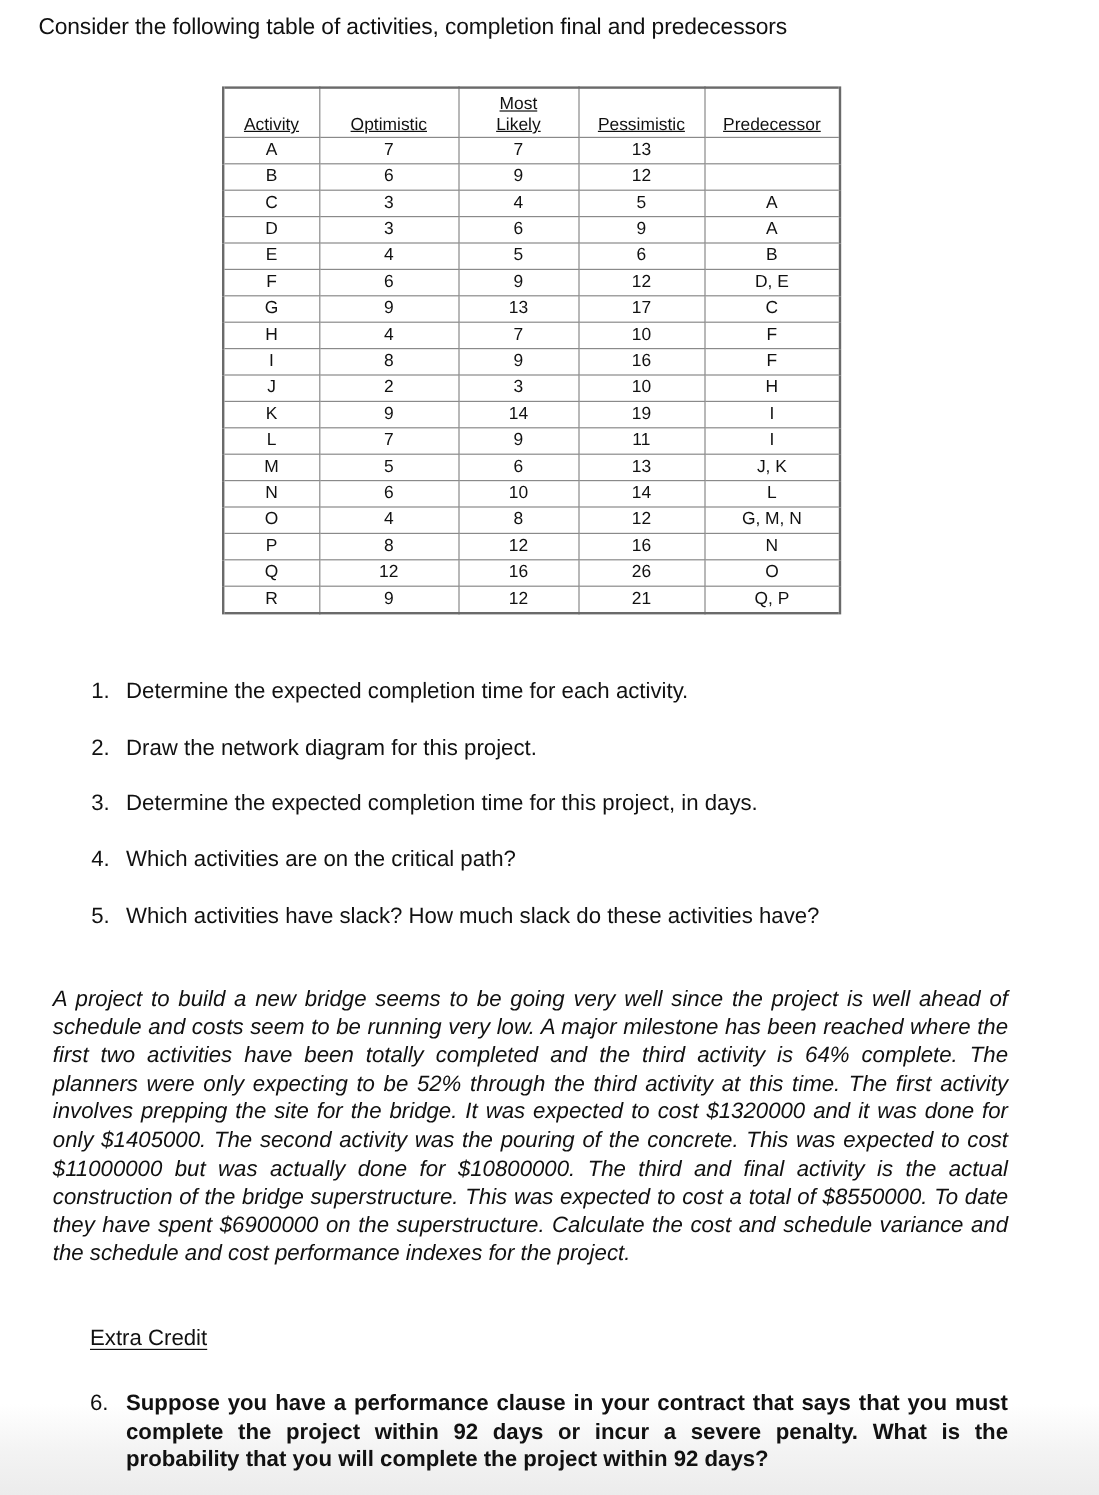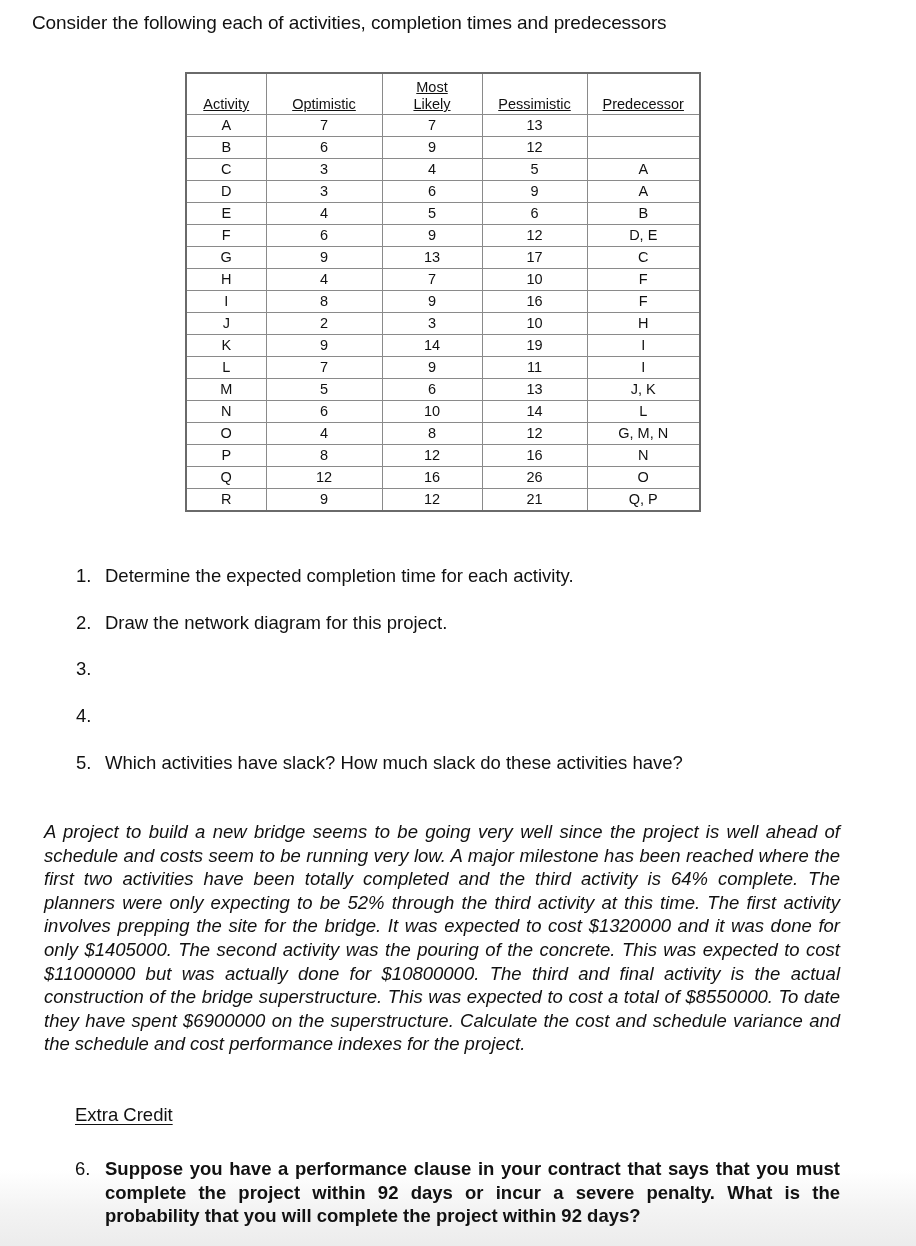--- a/index.html
+++ b/index.html
@@ -112,21 +112,21 @@
     }
     .q6 .text {
       flex: 1;
       text-align: justify;
       font-weight: bold;
     }
   </style>
 </head>
 <body>
 
-<div class="title">Consider the following each of activities, completion times and predecessors</div>
+<div class="title">Consider the following table of activities, completion final and predecessors</div>
 
 <table class="activities">
   <colgroup>
     <col class="c-activity">
       <col class="c-opt">
       <col class="c-ml">
       <col class="c-pess">
       <col class="c-pred">
   </colgroup>
   <thead>
@@ -272,23 +272,25 @@
 <li>
       <span class="num">1.</span>
       <span>Determine the expected completion time for each activity.</span>
     </li>
     <li>
       <span class="num">2.</span>
       <span>Draw the network diagram for this project.</span>
     </li>
     <li>
       <span class="num">3.</span>
+      <span>Determine the expected completion time for this project, in days.</span>
     </li>
     <li>
       <span class="num">4.</span>
+      <span>Which activities are on the critical path?</span>
     </li>
     <li>
       <span class="num">5.</span>
       <span>Which activities have slack? How much slack do these activities have?</span>
     </li>
   </ol>
 
 <p class="paragraph">A project to build a new bridge seems to be going very well since the project is well ahead of schedule and costs seem to be running very low. A major milestone has been reached where the first two activities have been totally completed and the third activity is 64% complete. The planners were only expecting to be 52% through the third activity at this time. The first activity involves prepping the site for the bridge. It was expected to cost $1320000 and it was done for only $1405000. The second activity was the pouring of the concrete. This was expected to cost $11000000 but was actually done for $10800000. The third and final activity is the actual construction of the bridge superstructure. This was expected to cost a total of $8550000. To date they have spent $6900000 on the superstructure. Calculate the cost and schedule variance and the schedule and cost performance indexes for the project.</p>
 
 <div class="extra-credit">Extra Credit</div>

